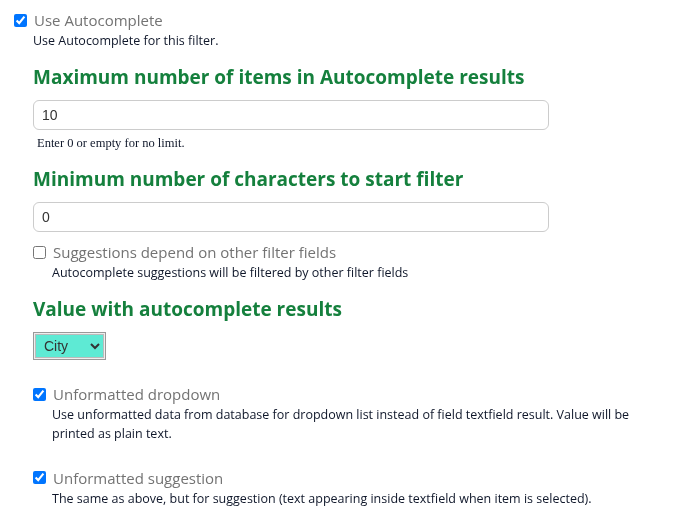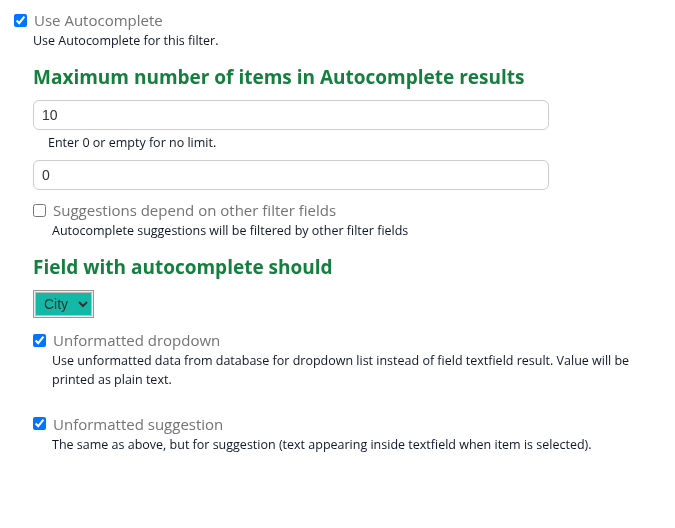--- a/index.html
+++ b/index.html
@@ -28,21 +28,21 @@
     font-size: 15px;
     color: #737373;
     text-align: center;
   }
   .description {
     color: #0f172a;
     font-size: 12.5px;
     margin-left: 19px;
     line-height: 1.45;
   }
-  .description.noindent { margin-left: 15px; }
+  .description.noindent { margin-left: 4px; font-family: Liberation Serif, serif; }
   .field-label {
     font-size: 19px;
     font-weight: 700;
     color: #15803d;
     margin: 14px 0 10px 0;
   }
   .text-input {
     width: 516px;
     max-width: 100%;
     padding: 6px 8px;
@@ -56,23 +56,23 @@
   }
   .select-wrap {
     display: inline-block;
     border: 1px solid #999;
     background: #eee;
     padding: 1px;
     margin-bottom: 4px;
   }
   .select-wrap select {
     border: 1px solid #bbb;
-    background: #14b8a6;
+    background: #5eead4;
     font-size: 14px;
-    padding: 2px 6px 2px 4px;
+    padding: 2px 18px 2px 4px;
     color: #333;
   }
   .indent { margin-left: 19px; }
   .section { margin-bottom: 8px; }
 </style>
 </head>
 <body>
 
 <div class="form-item section">
   <div class="checkbox-row">
@@ -84,41 +84,42 @@
 
 <div class="indent">
 
   <div class="section">
     <div class="field-label">Maximum number of items in Autocomplete results</div>
     <input class="text-input" type="text" value="10" style="">
     <div class="description noindent">Enter 0 or empty for no limit.</div>
   </div>
 
   <div class="section">
+    <div class="field-label">Minimum number of characters to start filter</div>
     <input class="text-input" type="text" value="0" style="">
   </div>
 
   <div class="section" style="margin-top:10px;">
     <div class="checkbox-row">
       <input type="checkbox" style="">
       <span class="checkbox-label">Suggestions depend on other filter fields</span>
     </div>
     <div class="description">Autocomplete suggestions will be filtered by other filter fields</div>
   </div>
 
   <div class="section">
-    <div class="field-label">Field with autocomplete should</div>
+    <div class="field-label">Value with autocomplete results</div>
     <div class="select-wrap">
       <select>
         <option>City</option>
       </select>
     </div>
   </div>
 
-  <div class="section" style="margin-top:8px;">
+  <div class="section" style="margin-top:20px;">
     <div class="checkbox-row">
       <input type="checkbox" checked="" style="">
       <span class="checkbox-label">Unformatted dropdown</span>
     </div>
     <div class="description">Use unformatted data from database for dropdown list instead of field textfield result. Value will be printed as plain text.</div>
   </div>
 
   <div class="section" style="margin-top:25px;">
     <div class="checkbox-row">
       <input type="checkbox" checked="" style="">

